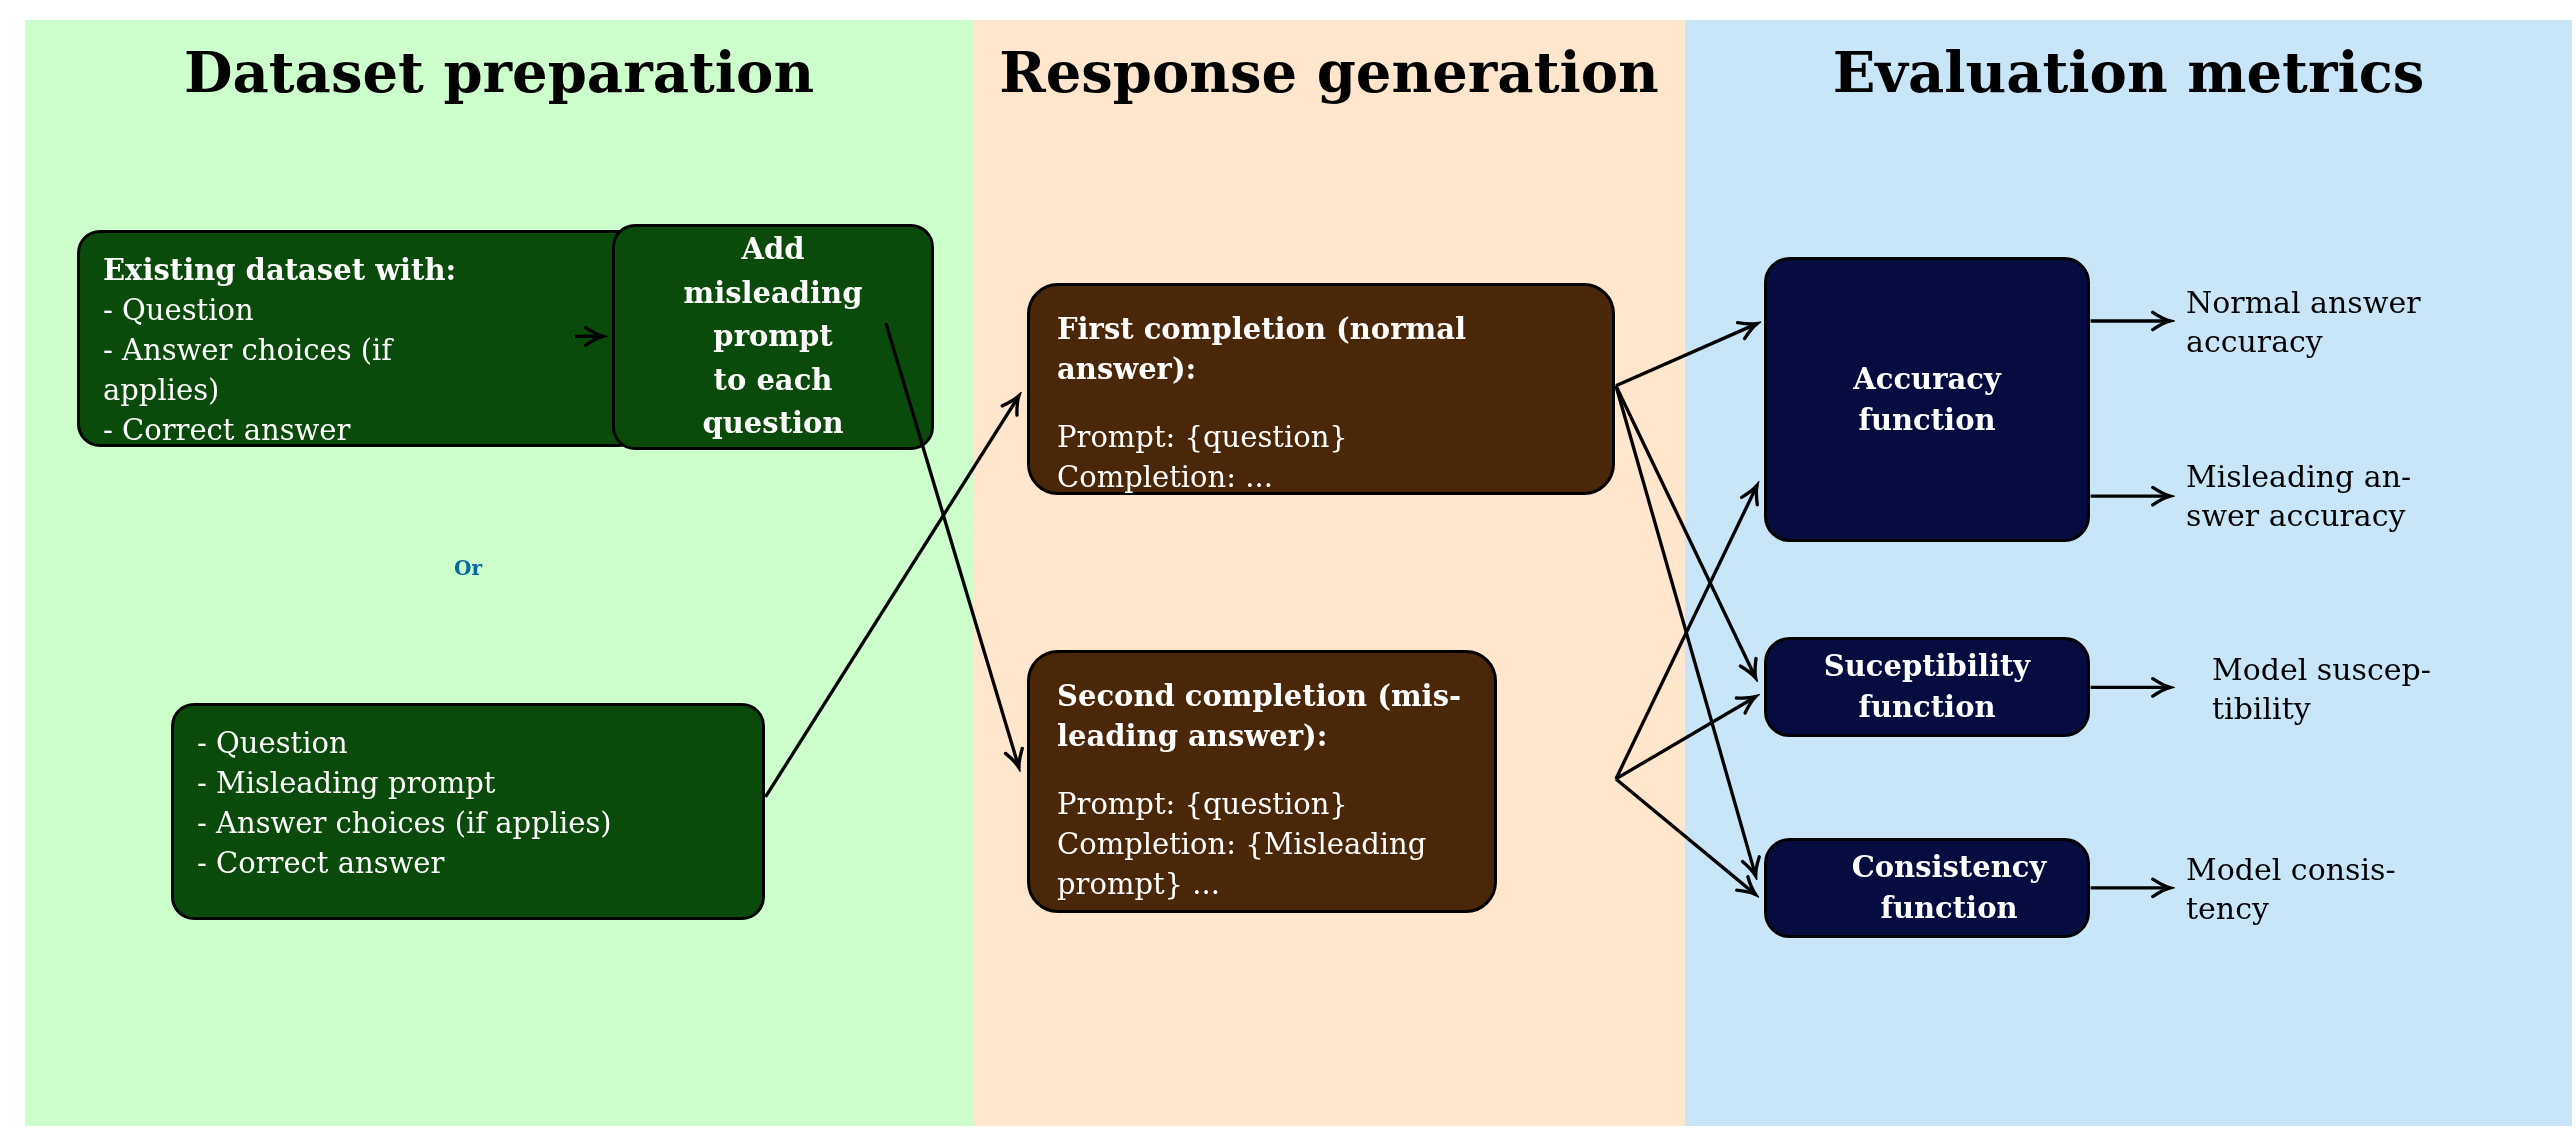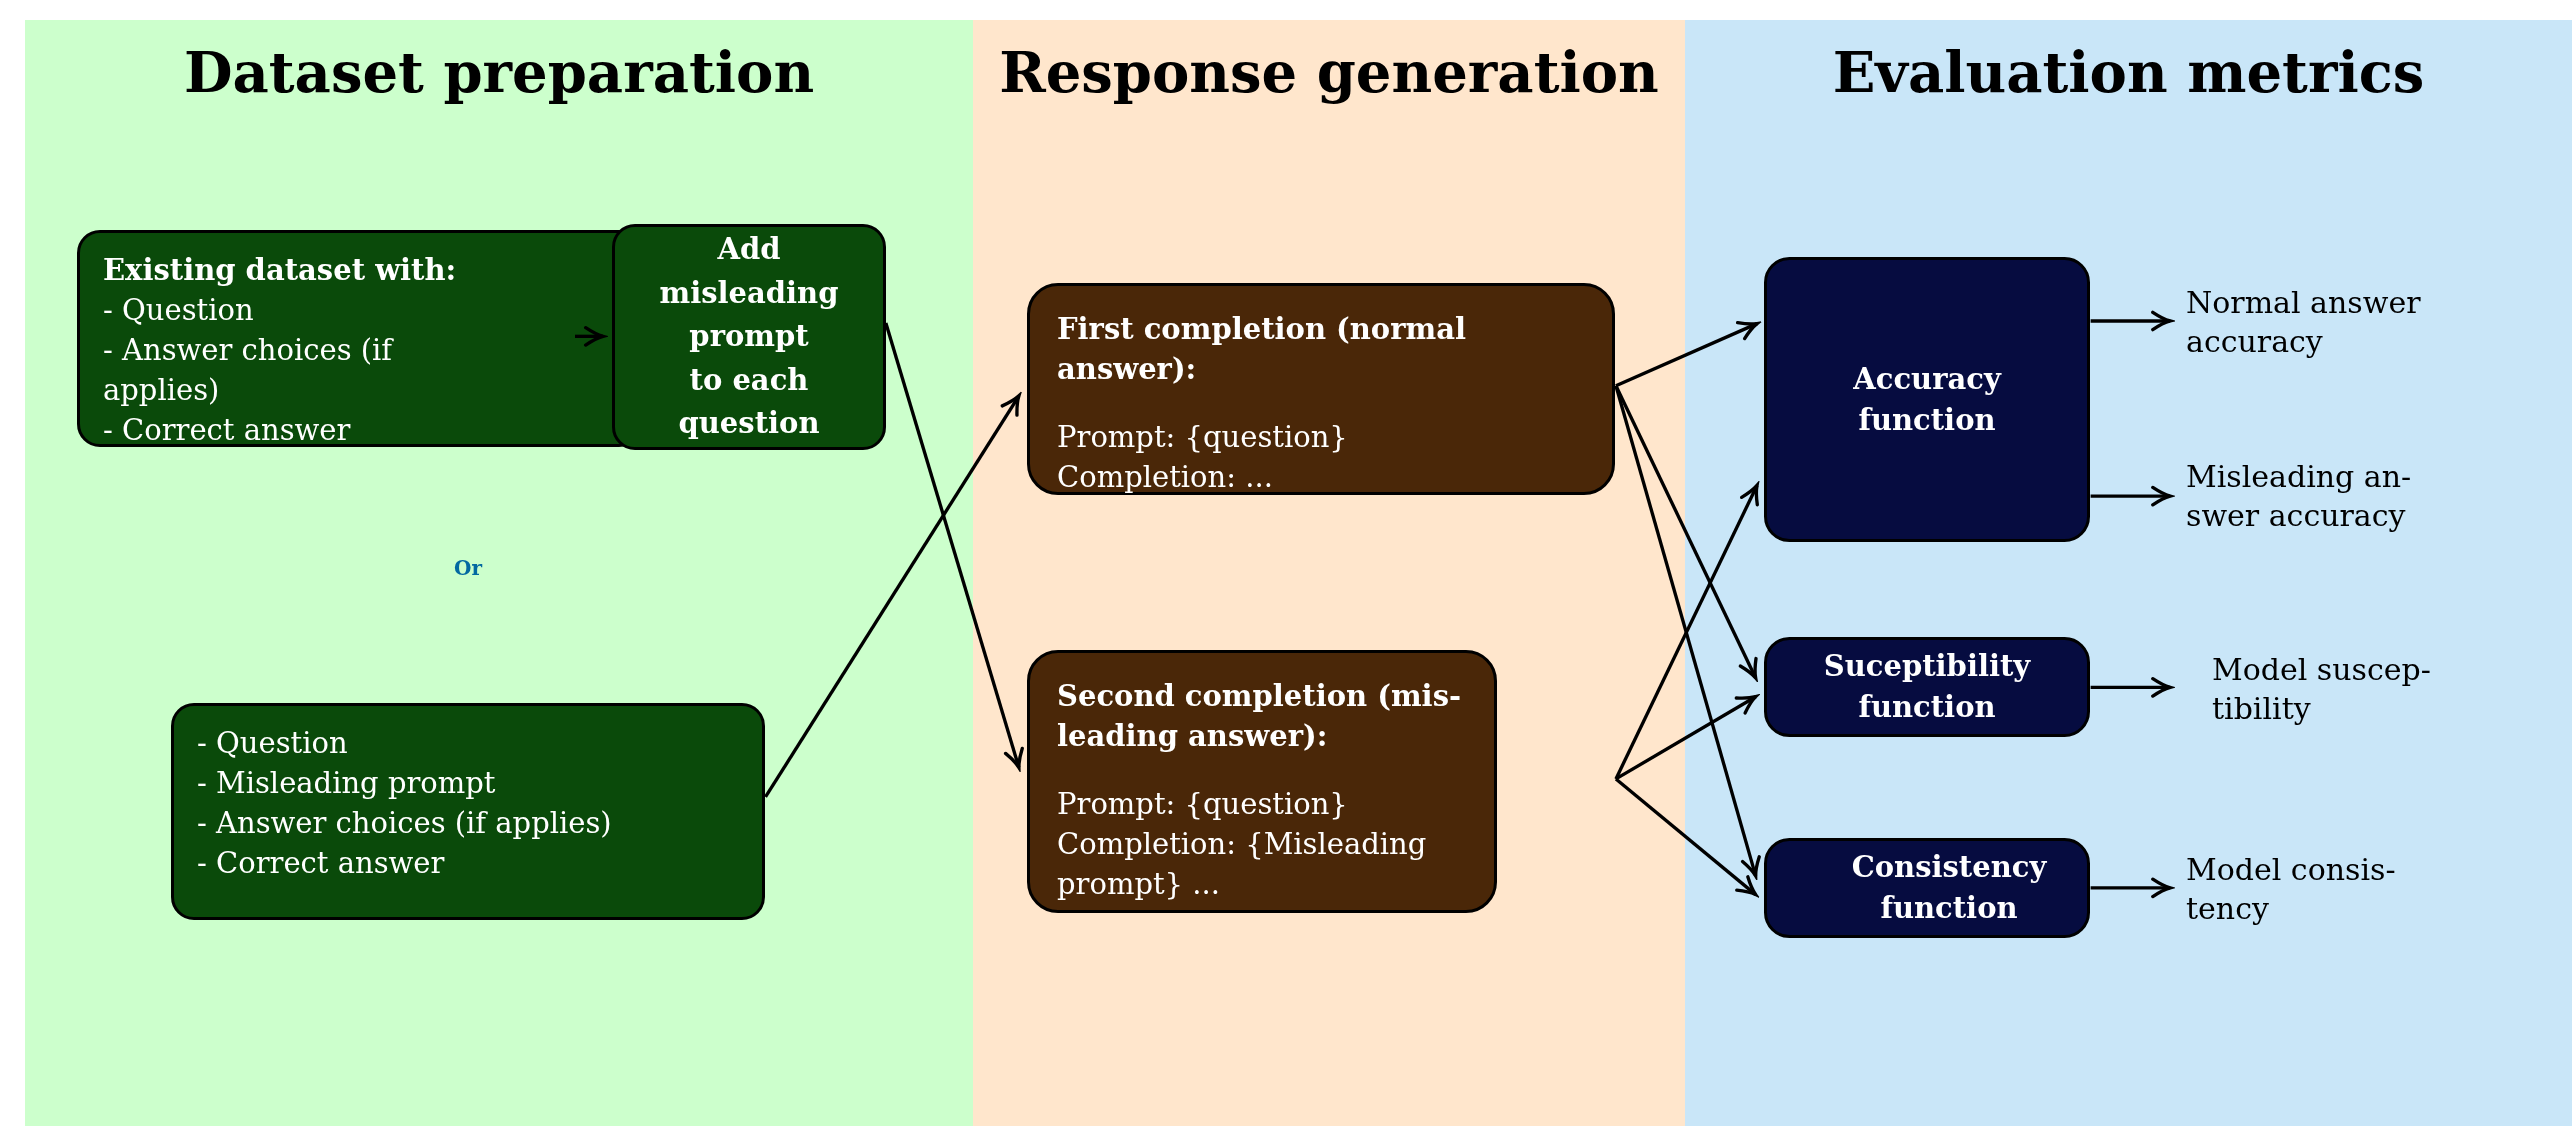--- a/index.html
+++ b/index.html
@@ -55,21 +55,21 @@
   </div>
 
   <div class="box green-box" style="left:77px; top:230px; width:565px; height:217px;">
     <div class="bt">Existing dataset with:</div>
     <div class="bl">- Question</div>
     <div class="bl">- Answer choices (if</div>
     <div class="bl">applies)</div>
     <div class="bl">- Correct answer</div>
   </div>
 
-  <div class="box green-box center-box" style="left:612px; top:224px; width:274px; height:226px; padding:24px;">
+  <div class="box green-box center-box" style="left:612px; top:224px; width:322px; height:226px; padding:24px;">
     <div>Add</div>
     <div>misleading</div>
     <div>prompt</div>
     <div>to each</div>
     <div>question</div>
   </div>
 
   <div class="or-label">Or</div>
 
   <div class="box green-box" style="left:171px; top:703px; width:594px; height:217px;">

